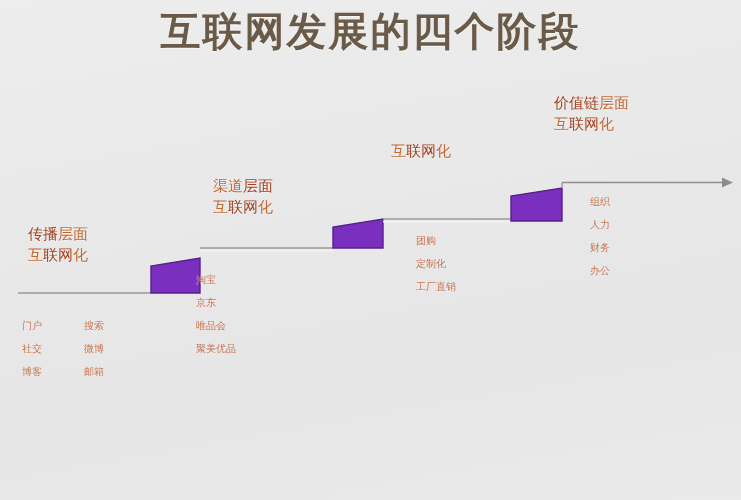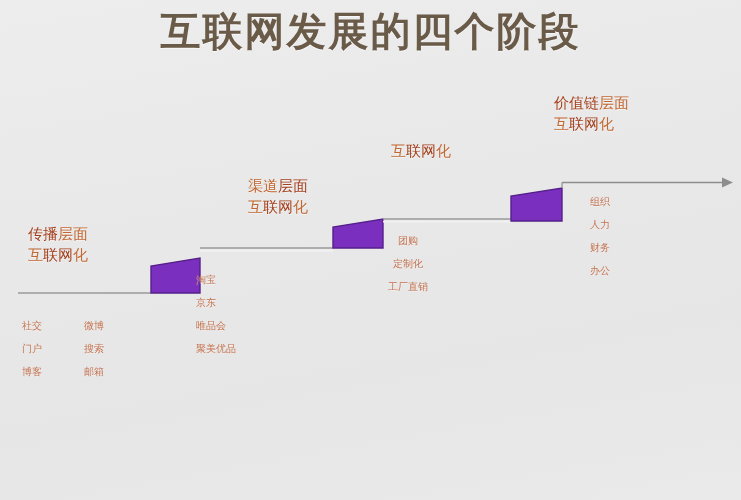--- a/index.html
+++ b/index.html
@@ -81,27 +81,27 @@
   .item-list.two-col .c1 {
     display: inline-block;
     width: 62px;
   }
   .item-list.two-col .c2 {
     display: inline-block;
   }
 
   
   #label-stage-1 { left: 28px;  top: 224px; }
-  #label-stage-2 { left: 213px; top: 176px; margin-left: 35px; }
+  #label-stage-2 { left: 213px; top: 176px; }
   #label-stage-3 { left: 391px; top: 141px; }
   #label-stage-4 { left: 554px; top: 93px;  }
 
   #items-stage-1 { left: 22px;  top: 314px; }
   #items-stage-2 { left: 196px; top: 268px; }
-  #items-stage-3 { left: 388px; top: 229px; text-align: center; }
+  #items-stage-3 { left: 416px; top: 229px; }
   #items-stage-4 { left: 590px; top: 190px; }
 </style>
 </head>
 <body>
 
 <div id="slide">
 
   <div id="title">互联网发展的四个阶段</div>
 
   <svg id="stairs" viewBox="0 0 741 500">
@@ -125,22 +125,22 @@
     <polygon points="722,177.5 733,182.5 722,187.5" fill="#8d8d8d"></polygon>
     <line x1="562" y1="188" x2="562" y2="182.5" stroke="#9a9a9a" stroke-width="1.4"></line>
   </svg>
 
   <div id="label-stage-1" class="stage-label">
     <span class="line"><span class="em">传播</span><span>层面</span></span>
     <span class="line"><span>互</span><span class="em">联网</span><span>化</span></span>
   </div>
 
   <div id="items-stage-1" class="item-list two-col">
+    <span class="row"><span class="c1">门户</span><span class="c2">搜索</span></span>
     <span class="row"><span class="c1">社交</span><span class="c2">微博</span></span>
-    <span class="row"><span class="c1">门户</span><span class="c2">搜索</span></span>
     <span class="row"><span class="c1">博客</span><span class="c2">邮箱</span></span>
   </div>
 
   <div id="label-stage-2" class="stage-label">
     <span class="line"><span>渠道</span><span class="em">层面</span></span>
     <span class="line"><span>互</span><span class="em">联网</span><span>化</span></span>
   </div>
 
   <div id="items-stage-2" class="item-list">
     <span class="item">淘宝</span>

